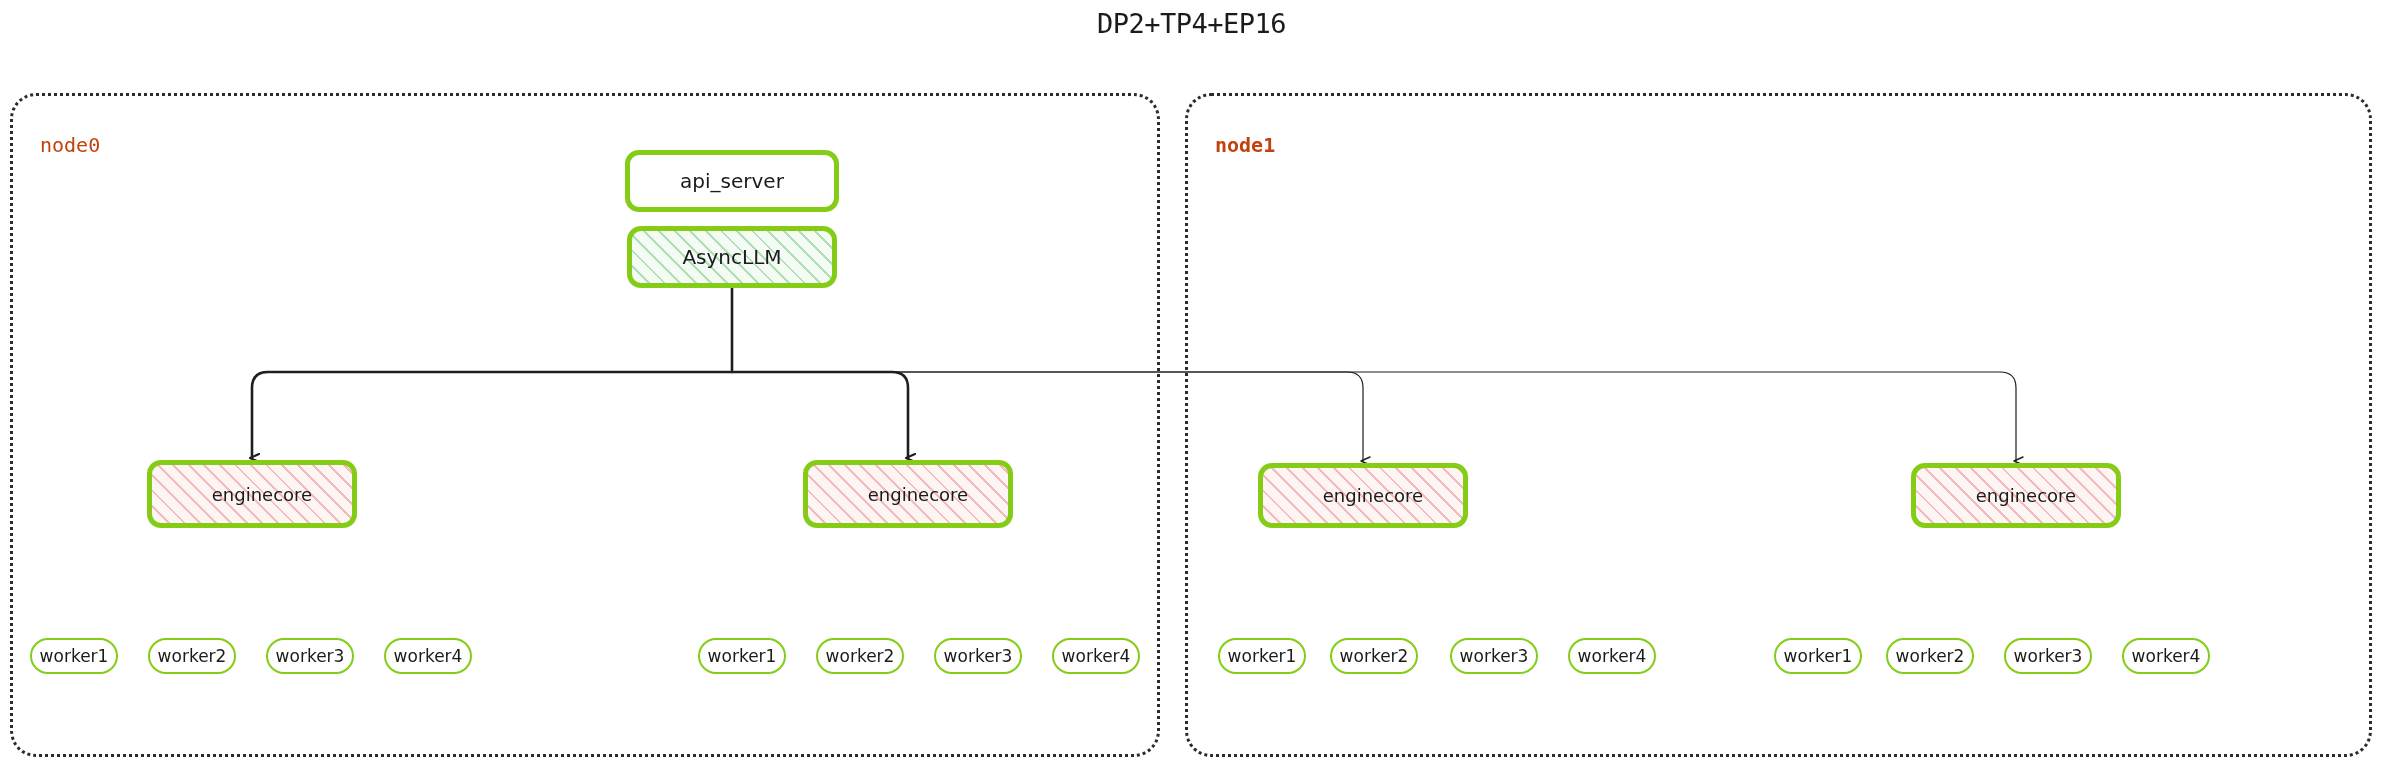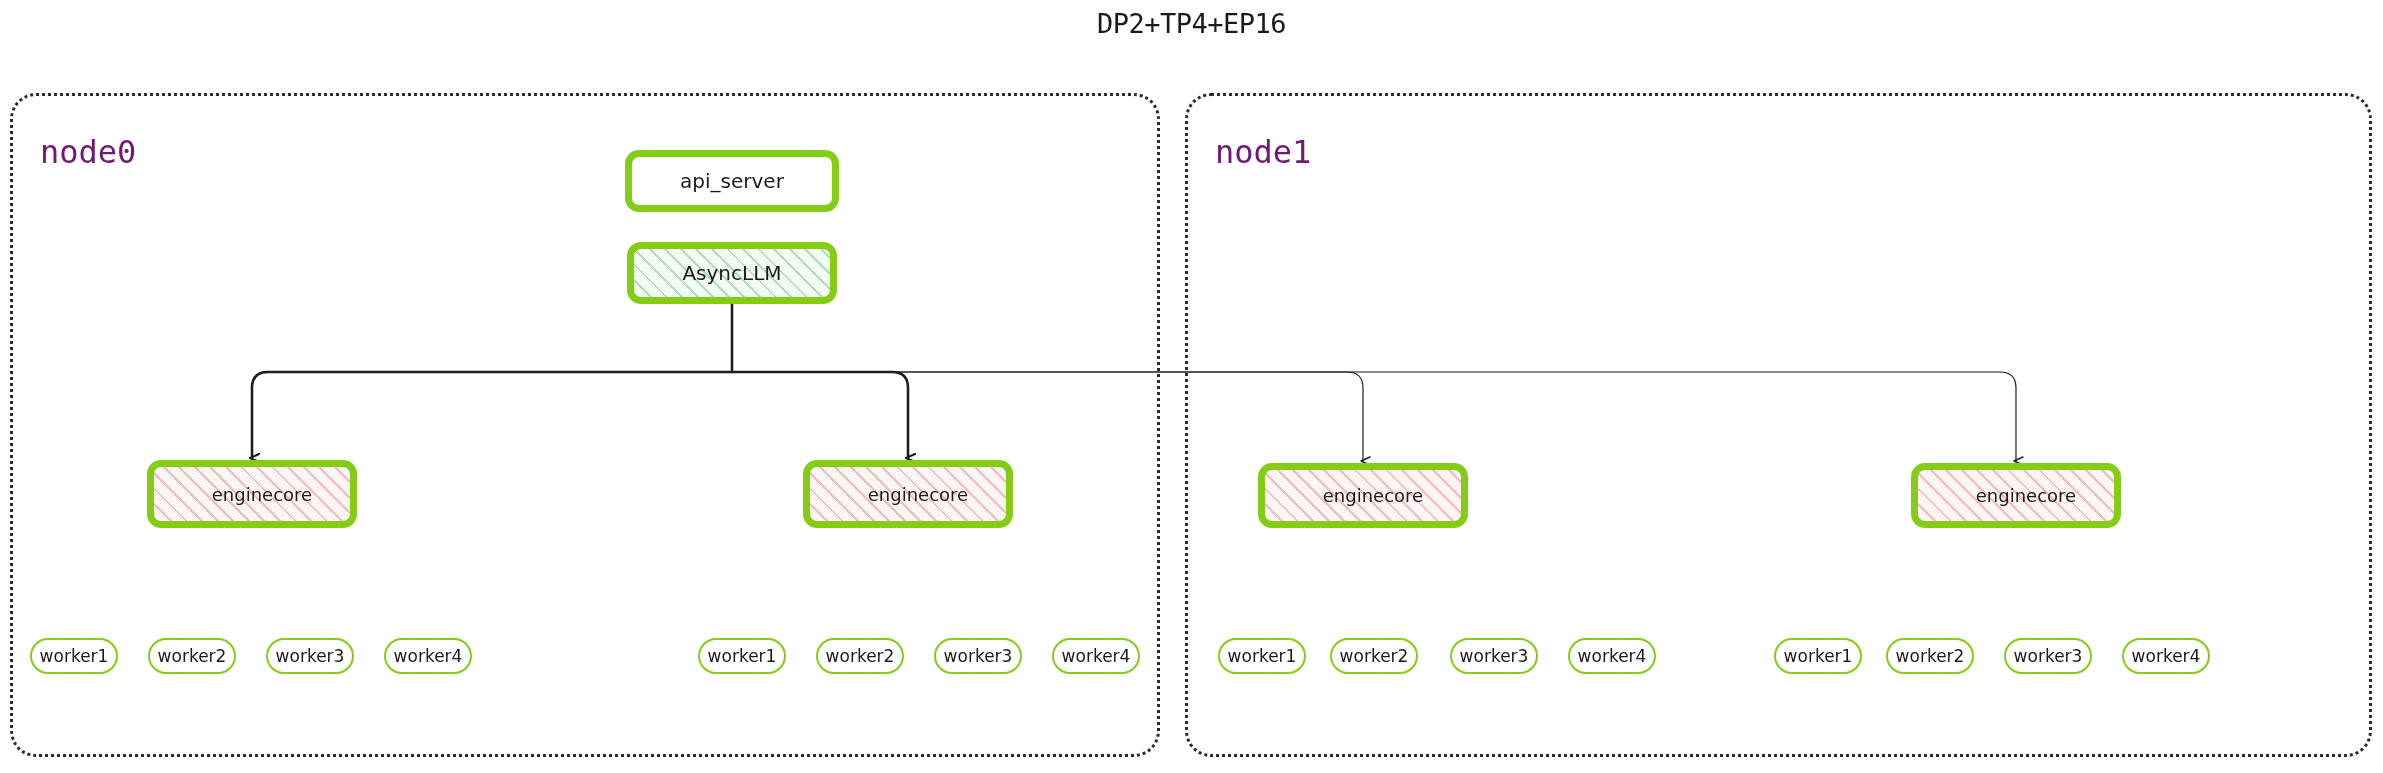--- a/index.html
+++ b/index.html
@@ -40,30 +40,30 @@
   .node-box {
     position: absolute;
     border: 3px dotted #2b2b2b;
     border-radius: 26px;
     box-sizing: border-box;
     background: transparent;
   }
   .node-label {
     position: absolute;
     font-family: "DejaVu Sans Mono", "Liberation Mono", monospace;
-    font-size: 32px;
-    color: #701a75;
+    font-size: 20px;
+    color: #c2410c;
     white-space: nowrap;
   }
 
   
   .nbox {
     position: absolute;
     box-sizing: border-box;
-    border: 7px solid #84cc16;
+    border: 5px solid #84cc16;
     border-radius: 12px;
     display: flex;
     align-items: center;
     justify-content: center;
     background: #ffffff;
     color: #1b1b1b;
     white-space: nowrap;
   }
 
   .nbox.api {
@@ -123,21 +123,21 @@
 <body>
 
 <div id="diagram-root">
 
   <div class="diagram-title">DP2+TP4+EP16</div>
 
   <div id="node-container-layer">
       <div class="node-box" style="left: 10px; top: 93px; width: 1150px; height: 664px;"></div>
       <div class="node-label" style="left: 40px; top: 133px;">node0</div>
       <div class="node-box" style="left: 1185px; top: 93px; width: 1187px; height: 664px;"></div>
-      <div class="node-label" style="left: 1215px; top: 133px;">node1</div>
+      <div class="node-label" style="left: 1215px; top: 133px; font-weight: bold;">node1</div>
     </div>
 
   <svg id="edge-layer" viewBox="0 0 2383 773" preserveAspectRatio="none">
     <defs>
       <marker id="arrow-thick" markerWidth="12" markerHeight="12" refX="5" refY="8" orient="auto" markerUnits="userSpaceOnUse">
         <path d="M1,1 L5,10 L9,1" fill="none" stroke="#1f1f1f" stroke-width="2.2" stroke-linecap="round" stroke-linejoin="round"></path>
       </marker>
       <marker id="arrow-thin" markerWidth="12" markerHeight="12" refX="5" refY="8" orient="auto" markerUnits="userSpaceOnUse">
         <path d="M1,1 L5,10 L9,1" fill="none" stroke="#1f1f1f" stroke-width="1.4" stroke-linecap="round" stroke-linejoin="round"></path>
       </marker>
@@ -148,21 +148,21 @@
         <path d="M732,372 L892,372 Q908,372 908,388 L908,458" fill="none" stroke="#1f1f1f" stroke-width="2.6" stroke-linecap="round" stroke-linejoin="round" marker-end="url(#arrow-thick)"></path>
         <path d="M732,372 L1347,372 Q1363,372 1363,388 L1363,461" fill="none" stroke="#1f1f1f" stroke-width="1.2" stroke-linecap="round" stroke-linejoin="round" marker-end="url(#arrow-thin)"></path>
         <path d="M732,372 L2000,372 Q2016,372 2016,388 L2016,461" fill="none" stroke="#1f1f1f" stroke-width="1.2" stroke-linecap="round" stroke-linejoin="round" marker-end="url(#arrow-thin)"></path>
       </g>
   </svg>
 
   <div id="box-layer">
       <div class="nbox api" style="left: 625px; top: 150px; width: 214px; height: 62px;">
         <span class="nbox-label">api_server</span>
       </div>
-      <div class="nbox async" style="left: 627px; top: 242px; width: 210px; height: 62px;">
+      <div class="nbox async" style="left: 627px; top: 226px; width: 210px; height: 62px;">
         <span class="nbox-label">AsyncLLM</span>
       </div>
       <div class="nbox engine" style="left: 147px; top: 460px; width: 210px; height: 68px;">
         <span class="nbox-label">enginecore</span>
       </div>
       <div class="nbox engine" style="left: 803px; top: 460px; width: 210px; height: 68px;">
         <span class="nbox-label">enginecore</span>
       </div>
       <div class="nbox engine" style="left: 1258px; top: 463px; width: 210px; height: 65px;">
         <span class="nbox-label">enginecore</span>

